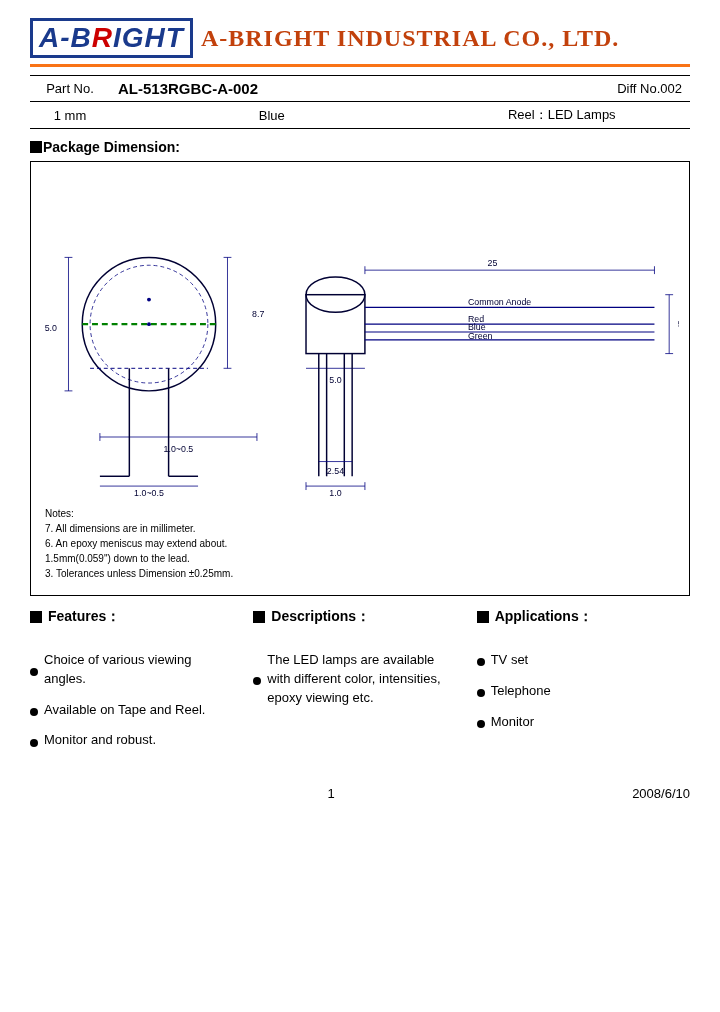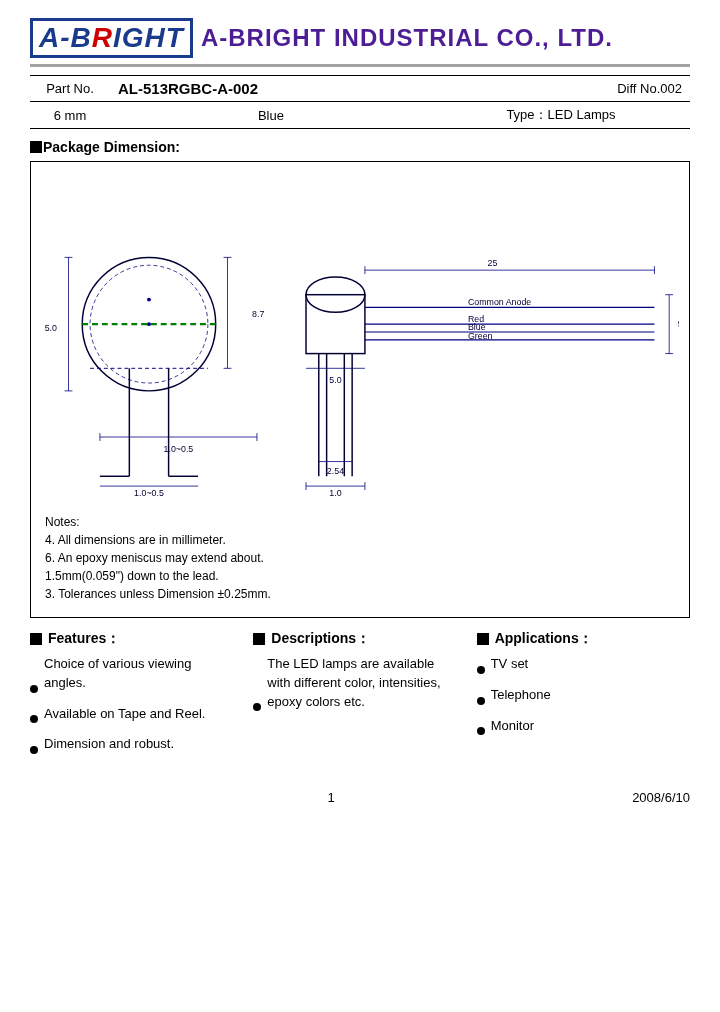--- a/index.html
+++ b/index.html
@@ -12,38 +12,39 @@
       color: #000;
       padding: 18px 30px 18px 30px;
     }
 
     
     .header {
       display: flex;
       align-items: center;
       gap: 8px;
       padding-bottom: 6px;
-      border-bottom: 3px solid #a3a3a3;
+      border-bottom: 3px solid #f97316;
       margin-bottom: 8px;
     }
     .logo-abright {
       font-size: 28px;
       font-weight: 900;
       font-style: italic;
       color: #1a3a8c;
       border: 3px solid #1a3a8c;
       padding: 1px 6px;
       letter-spacing: 1px;
     }
     .logo-abright span.r { color: #c00; }
     .company-name {
       font-size: 24px;
       font-weight: bold;
-      color: #4c1d95;
+      color: #c2410c;
       letter-spacing: 1px;
+      font-family: Liberation Serif, serif;
     }
 
     
     .part-table {
       width: 100%;
       border-collapse: collapse;
       margin-bottom: 2px;
     }
     .part-table td {
       padding: 4px 8px;
@@ -79,23 +80,23 @@
     }
 
     
     .diagram-svg {
       width: 100%;
       display: block;
     }
 
     
     .notes {
-      font-size: 12px;
+      font-size: 10px;
       line-height: 1.5;
-      margin-top: 17px;
+      margin-top: 10px;
       padding-left: 4px;
     }
 
     
     .bottom-cols {
       display: flex;
       gap: 0;
       width: 100%;
       margin-top: 10px;
     }
@@ -104,27 +105,27 @@
       padding: 0 10px;
     }
     .col:first-child { padding-left: 0; }
 
     .col-header {
       display: flex;
       align-items: center;
       gap: 6px;
       font-weight: bold;
       font-size: 14px;
-      margin-bottom: 7px;
+      margin-bottom: 25px;
     }
 
     .bullet-list { list-style: none; padding: 0; }
     .bullet-list li {
       display: flex;
-      align-items: flex-end;
+      align-items: center;
       gap: 6px;
       margin-bottom: 12px;
       font-size: 13px;
       line-height: 1.45;
     }
     .bullet-circle {
       width: 8px; height: 8px;
       border-radius: 50%;
       background: #000;
       flex-shrink: 0;
@@ -151,23 +152,23 @@
 </div>
 
 <table class="part-table">
   <tbody>
       <tr class="part-row-top">
     <td style="text-align:center; width:80px;">Part No.</td>
     <td style="font-weight:bold; font-size:15px; text-align:left;">AL-513RGBC-A-002</td>
     <td style="text-align:right;">Diff No.002</td>
   </tr>
   <tr>
-    <td>6 mm</td>
+    <td>1 mm</td>
     <td>Blue</td>
-    <td>Type：LED Lamps</td>
+    <td>Reel：LED Lamps</td>
   </tr>
 </tbody>
   </table>
 
 <div class="section-header">
   <div class="bullet-square"></div>
   <span>Package Dimension:</span>
 </div>
 
 <div class="package-box">
@@ -249,21 +250,21 @@
     <line x1="330" y1="316" x2="330" y2="324" stroke="#000080" stroke-width="0.8"></line>
     <text x="300" y="330" font-size="9" fill="#000033" font-family="Arial" text-anchor="middle">1.0</text>
 
     <line x1="283" y1="295" x2="317" y2="295" stroke="#000080" stroke-width="0.8"></line>
     <text x="300" y="308" font-size="9" fill="#000033" font-family="Arial" text-anchor="middle">2.54</text>
 
   </svg>
 
   <div class="notes">
     <div>Notes:</div>
-    <div>4. All dimensions are in millimeter.</div>
+    <div>7. All dimensions are in millimeter.</div>
     <div>6. An epoxy meniscus may extend about.</div>
     <div>1.5mm(0.059") down to the lead.</div>
     <div>3. Tolerances unless Dimension ±0.25mm.</div>
   </div>
 </div>
 
 <div class="bottom-cols">
 
   <div class="col">
     <div class="col-header">
@@ -274,34 +275,34 @@
       <li>
         <div class="bullet-circle"></div>
         <span>Choice of various viewing angles.</span>
       </li>
       <li>
         <div class="bullet-circle"></div>
         <span>Available on Tape and Reel.</span>
       </li>
       <li>
         <div class="bullet-circle"></div>
-        <span>Dimension and robust.</span>
+        <span>Monitor and robust.</span>
       </li>
     </ul>
   </div>
 
   <div class="col">
     <div class="col-header">
       <div class="bullet-square"></div>
       <span>Descriptions：</span>
     </div>
     <ul class="bullet-list">
       <li>
         <div class="bullet-circle"></div>
-        <span>The LED lamps are available with different color, intensities, epoxy colors etc.</span>
+        <span>The LED lamps are available with different color, intensities, epoxy viewing etc.</span>
       </li>
     </ul>
   </div>
 
   <div class="col">
     <div class="col-header">
       <div class="bullet-square"></div>
       <span>Applications：</span>
     </div>
     <ul class="bullet-list">

